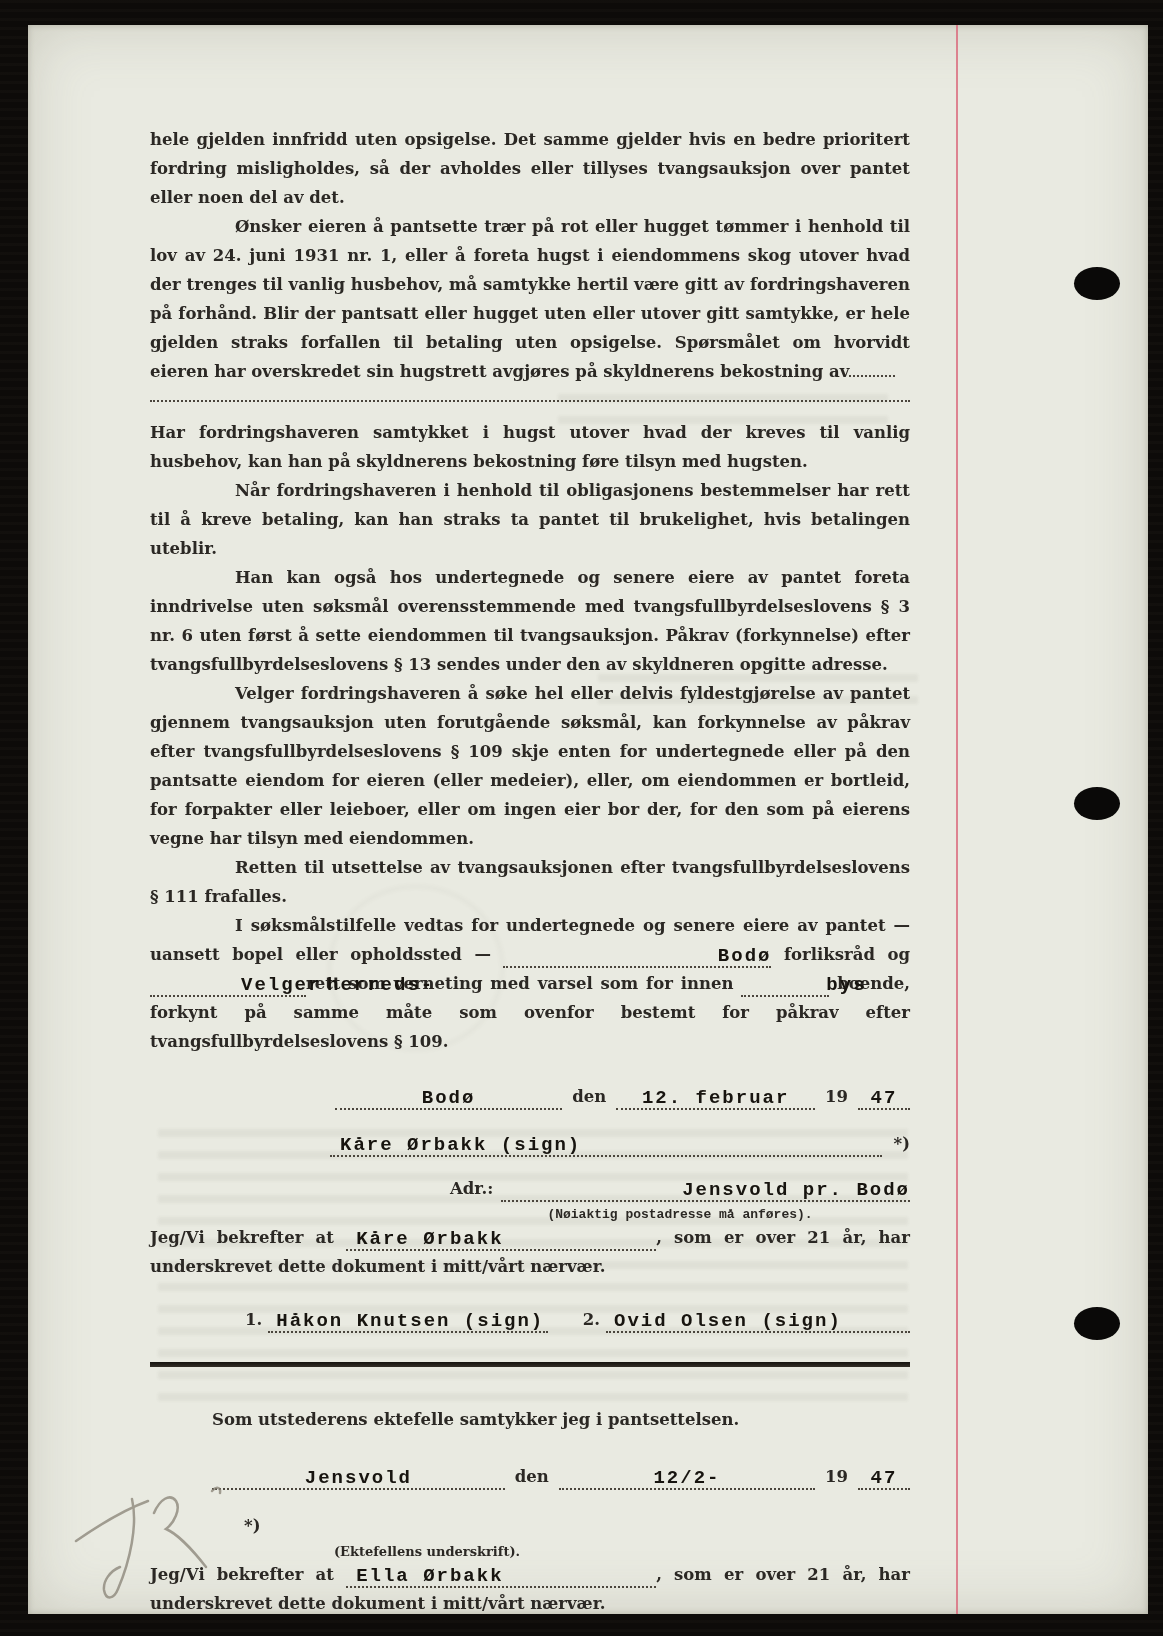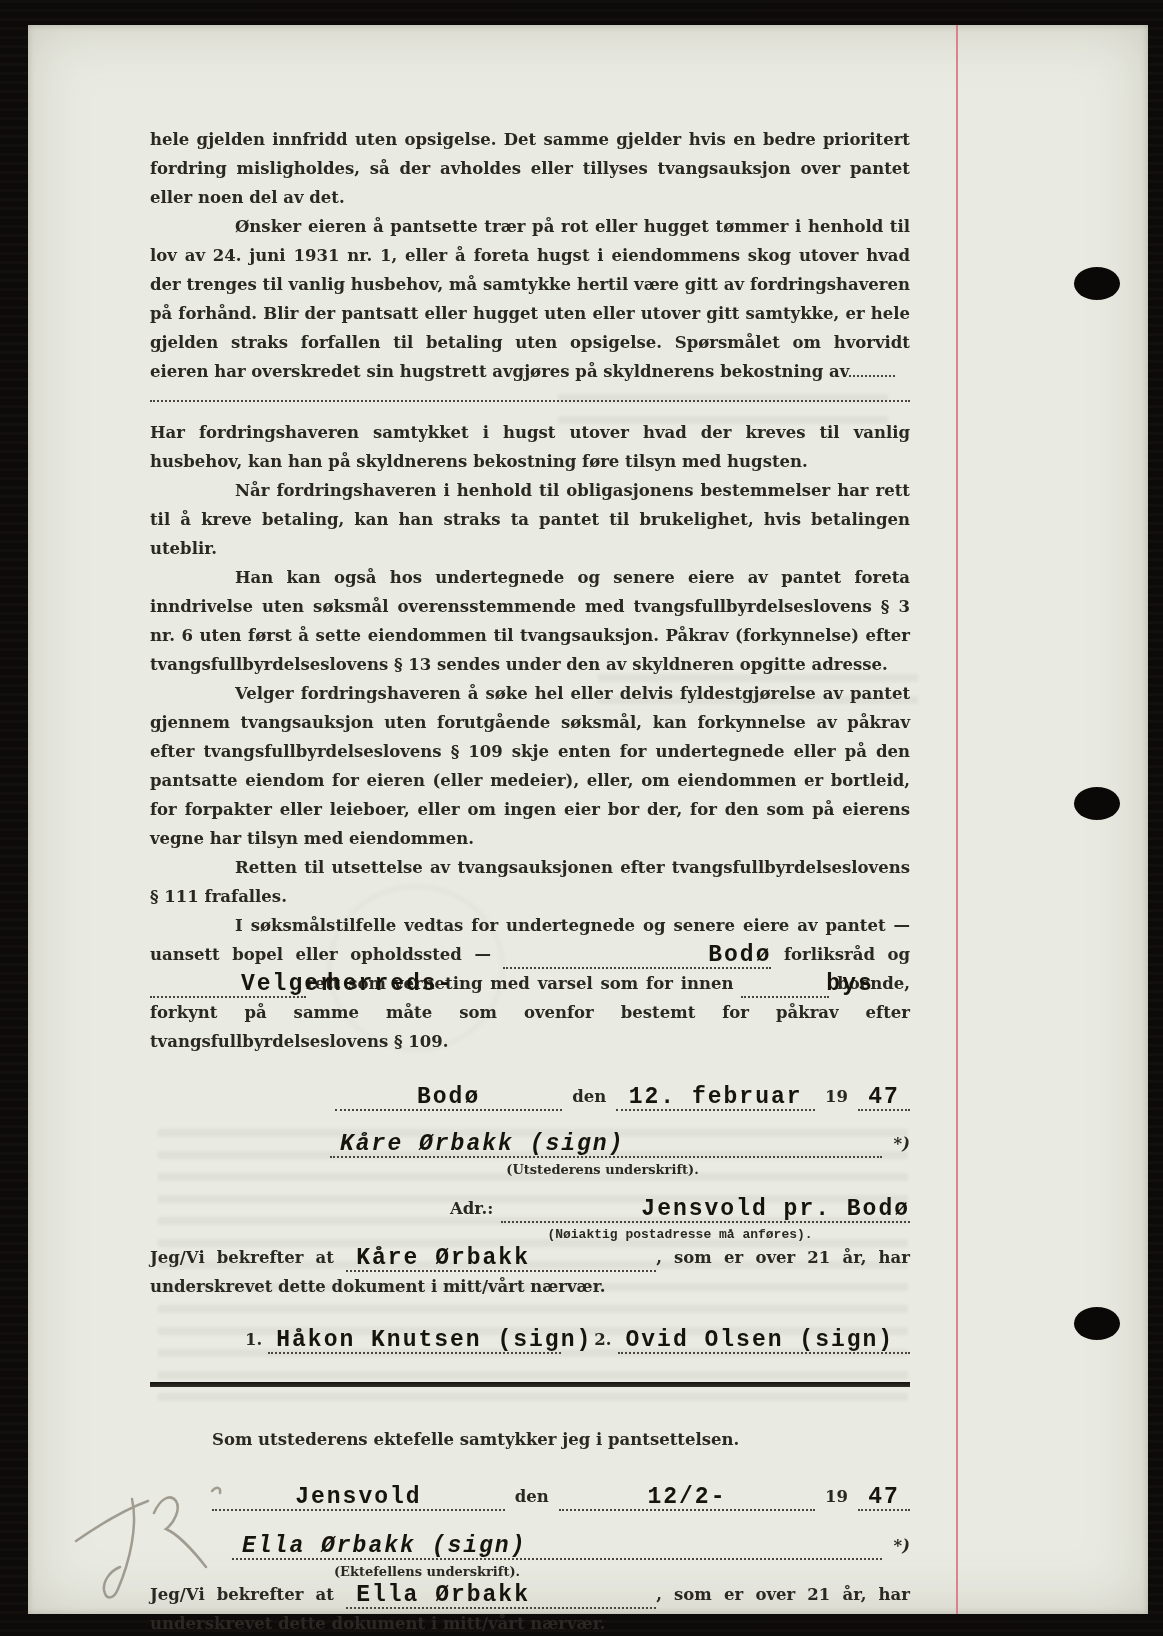--- a/index.html
+++ b/index.html
@@ -12,37 +12,37 @@
   .margin-line{position:absolute;left:928px;top:0;width:2px;height:100%;background:#d9697c;opacity:.8;}
   .hole{position:absolute;left:1046px;width:46px;height:33px;border-radius:50%;background:#0a0908;}
   .hole.h1{top:242px;} .hole.h2{top:762px;} .hole.h3{top:1282px;}
 
   .body{position:absolute;left:122px;top:100px;width:760px;color:#2b2824;
         font-size:16.5px;font-weight:bold;line-height:29px;text-align:justify;}
   p.para{margin:0;}
   p.indent{text-indent:85px;}
 
   .typed{font-family:"Liberation Mono","DejaVu Sans Mono",monospace;font-weight:bold;
-         color:#17140f;font-size:23px;letter-spacing:2px;position:relative;top:-2px;white-space:nowrap;}
+         color:#17140f;font-size:19px;letter-spacing:2px;position:relative;top:-2px;white-space:nowrap;}
   .fill{display:inline-block;border-bottom:2px dotted #4a453c;line-height:normal;vertical-align:baseline;}
   .fill .typed{top:1px;}
   .leader-tail{width:46px;height:12px;}
   .w-city{width:268px;text-align:right;}
   .w-district{width:150px;position:relative;text-align:left;padding-left:6px;}
   .raised{position:absolute;top:-20px;left:92px;}
   .w-bys{width:88px;text-align:center;}
   .dot-rule{border-bottom:2px dotted #4a453c;height:1px;margin:13px 0 16px 0;}
 
   .row{display:flex;align-items:baseline;}
   .date-row{margin:26px 0 0 185px;}
   .date-row .fill{flex:1.4;text-align:center;}
   .date-row .fill.first{flex:1.6;}
   .date-row .fill.yr{flex:0 0 52px;}
   .date-row .lbl{padding:0 10px;}
-  .sig-row{margin:18px 0 0 180px;font-style:italic;}
+  .sig-row{margin:18px 0 0 180px;}
   .sig-row .fill{flex:1;text-align:left;padding-left:10px;}
   .sig-row .ref{padding-left:12px;}
   .caption{font-size:13px;line-height:17px;text-align:center;}
   .cap-sig1{margin:3px 0 0 180px;width:545px;}
   .addr-row{margin:16px 0 0 300px;}
   .addr-row .fill{flex:1;padding-left:45px;text-align:right;}
   .addr-row .lbl{padding-right:8px;}
   .cap-addr{margin:3px 0 0 330px;width:400px;font-family:Liberation Mono, monospace;}
   .attest{margin-top:18px;}
   .attest .fill{width:300px;padding-left:10px;text-align:left;}
@@ -112,21 +112,20 @@
         <span class="lbl">den</span>
         <span class="fill"><span class="typed">12. februar</span></span>
         <span class="lbl">19</span>
         <span class="fill yr"><span class="typed">47</span></span>
       </div>
 
       <div class="row sig-row">
         <span class="fill"><span class="typed">Kåre Ørbakk (sign)</span></span>
         <span class="ref">*)</span>
       </div>
-      <div class="caption cap-sig1">(Utstederens underskrift).</div>
 
       <div class="row addr-row">
         <span class="lbl">Adr.:</span>
         <span class="fill"><span class="typed">Jensvold pr. Bodø</span></span>
       </div>
       <div class="caption cap-addr">(Nøiaktig postadresse må anføres).</div>
 
       <p class="para attest">
         <span>Jeg/Vi bekrefter at</span>
         <span class="fill"><span class="typed">Kåre Ørbakk</span></span><span>, som er over 21 år, har underskrevet dette dokument i mitt/vårt nærvær.</span>
@@ -146,21 +145,20 @@
         <div class="spouse-right">
           <div>Som utstederens ektefelle samtykker jeg i pantsettelsen.</div>
           <div class="row date-row">
             <span class="fill first"><span class="typed">Jensvold</span></span>
             <span class="lbl">den</span>
             <span class="fill"><span class="typed">12/2-</span></span>
             <span class="lbl">19</span>
             <span class="fill yr"><span class="typed">47</span></span>
           </div>
           <div class="row sig-row">
-            <span class="fill"><span class="typed">Ella Ørbakk (sign)</span></span>
             <span class="ref">*)</span>
           </div>
           <div class="caption cap-sig2">(Ektefellens underskrift).</div>
         </div>
       </div>
 
       <p class="para attest">
         <span>Jeg/Vi bekrefter at</span>
         <span class="fill"><span class="typed">Ella Ørbakk</span></span><span>, som er over 21 år, har underskrevet dette dokument i mitt/vårt nærvær.</span>
       </p>

